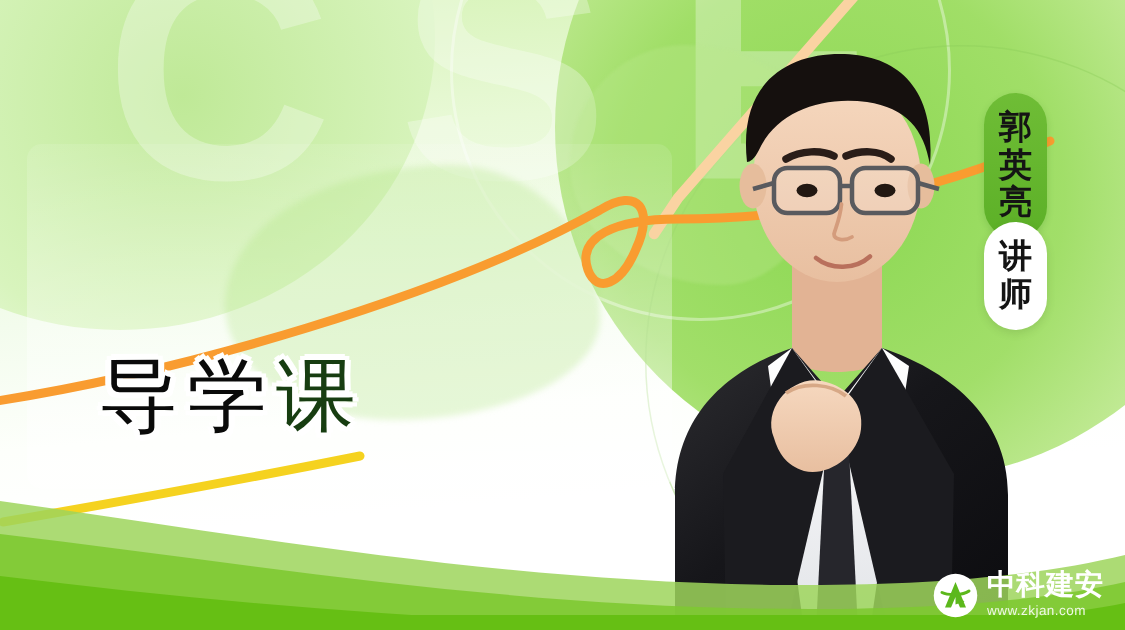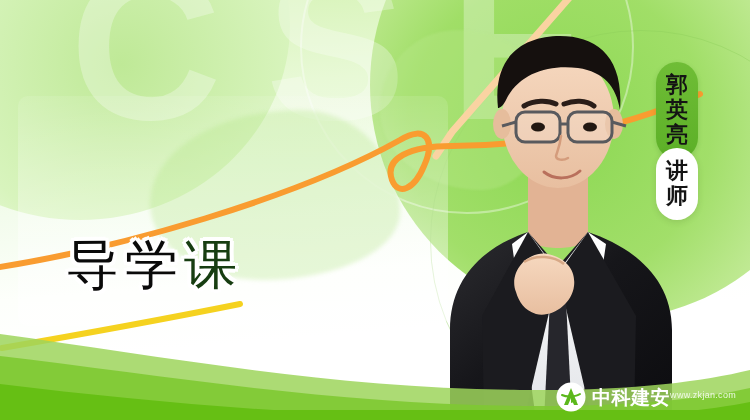--- a/index.html
+++ b/index.html
@@ -111,21 +111,21 @@
   .role-pill span{
     display:block;font-size:22px;font-weight:700;color:#141414;line-height:1.14;
   }
   
   .waves{position:absolute;left:0;bottom:0;width:750px;height:160px;}
   
   .logo{
     position:absolute;right:14px;bottom:8px;display:flex;align-items:center;gap:6px;
   }
   .logo-mark{width:30px;height:30px;flex:0 0 30px;}
-  .logo-txt{display:flex;flex-direction:row;line-height:1;}
+  .logo-txt{display:flex;flex-direction:column;line-height:1;}
   .logo-name{
     font-size:19px;font-weight:700;color:#ffffff;letter-spacing:.5px;
   }
   .logo-url{
     font-size:9px;color:#eef9e4;letter-spacing:.3px;margin-top:3px;
     font-family:"Liberation Sans",sans-serif;
   }
 </style>
 </head>
 <body>

